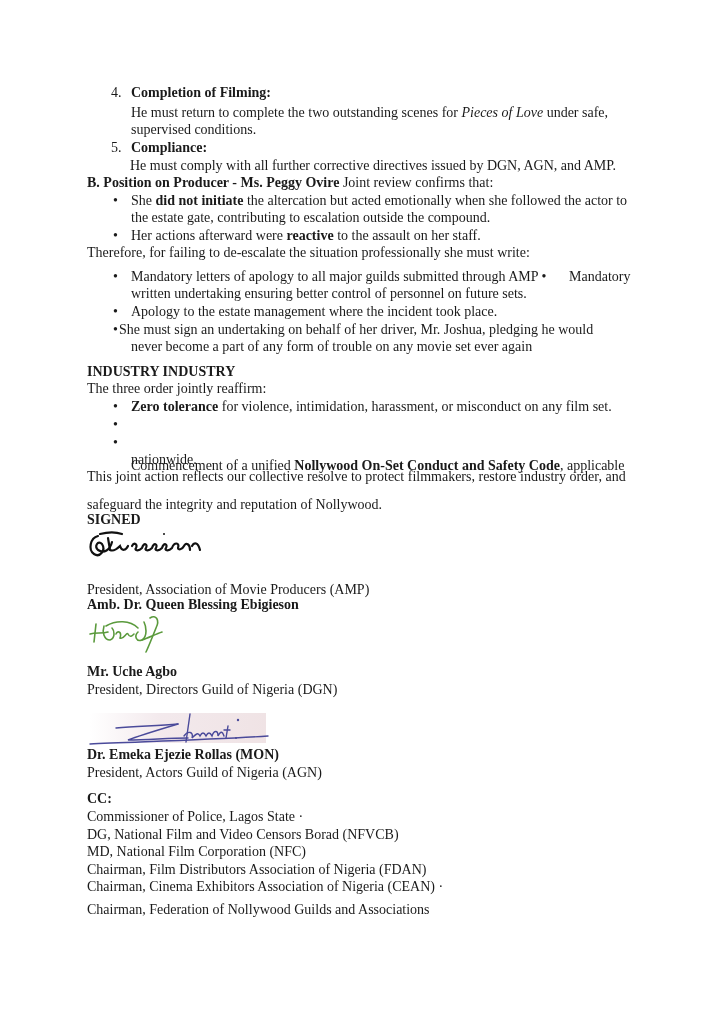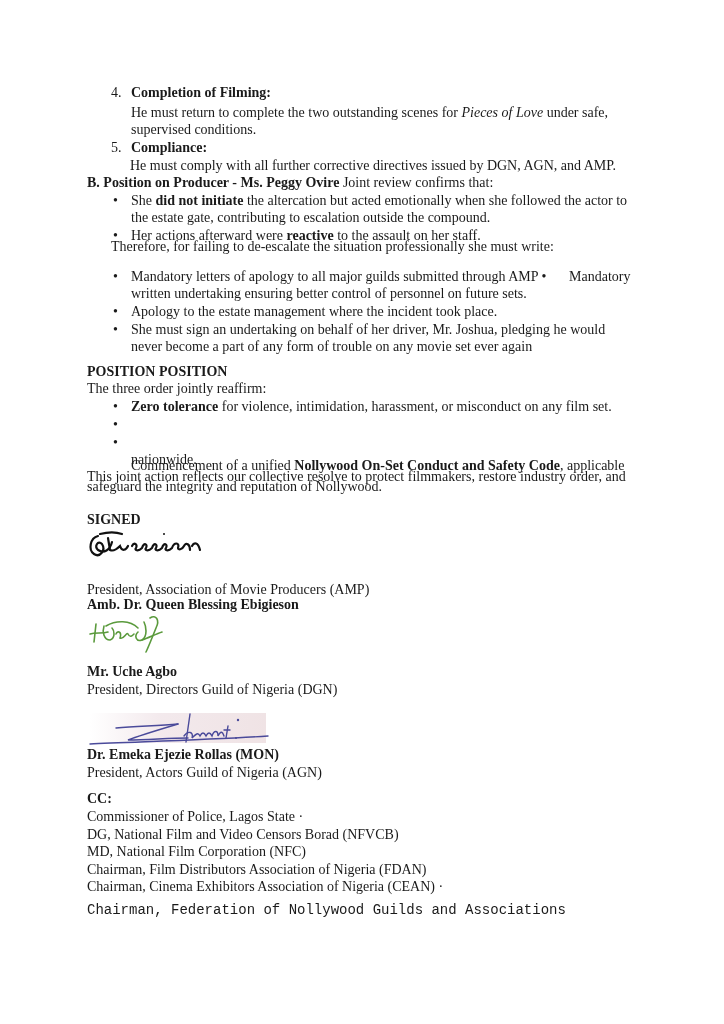--- a/index.html
+++ b/index.html
@@ -31,48 +31,48 @@
 
   <span class="abs" style="left:87px; top:174px;"><b>B. Position on Producer - Ms. Peggy Ovire</b><span> Joint review confirms that:</span></span>
 
   <span class="abs bullet" style="top:192px;">•</span>
   <span class="abs" style="left:131px; top:192px;"><span>She </span><b>did not initiate</b><span> the altercation but acted emotionally when she followed the actor to</span></span>
   <span class="abs" style="left:131px; top:209px;">the estate gate, contributing to escalation outside the compound.</span>
 
   <span class="abs bullet" style="top:227px;">•</span>
   <span class="abs" style="left:131px; top:227px;"><span>Her actions afterward were </span><b>reactive</b><span> to the assault on her staff.</span></span>
 
-  <span class="abs" style="left:87px; top:238px;margin-left:24px;">Therefore, for failing to de-escalate the situation professionally she must write:</span>
+  <span class="abs" style="left:87px; top:244px;">Therefore, for failing to de-escalate the situation professionally she must write:</span>
 
   <span class="abs bullet" style="top:268px;">•</span>
   <span class="abs" style="left:131px; top:268px;">Mandatory letters of apology to all major guilds submitted through AMP •</span>
   <span class="abs" style="left:569px; top:268px;">Mandatory</span>
   <span class="abs" style="left:131px; top:285px;">written undertaking ensuring better control of personnel on future sets.</span>
 
   <span class="abs bullet" style="top:303px;">•</span>
   <span class="abs" style="left:131px; top:303px;">Apology to the estate management where the incident took place.</span>
 
   <span class="abs bullet" style="top:321px;">•</span>
-  <span class="abs" style="left:131px; top:321px;">She must sign an undertaking on behalf of her driver, Mr. Joshua, pledging he would</span>
+  <span class="abs" style="left:119px; top:321px;">She must sign an undertaking on behalf of her driver, Mr. Joshua, pledging he would</span>
   <span class="abs" style="left:131px; top:338px;">never become a part of any form of trouble on any movie set ever again</span>
 
-  <b class="abs" style="left:87px; top:363px;">POSITION POSITION</b>
+  <b class="abs" style="left:87px; top:363px;">INDUSTRY INDUSTRY</b>
   <span class="abs" style="left:87px; top:380px;">The three order jointly reaffirm:</span>
 
   <span class="abs bullet" style="top:398px;">•</span>
   <span class="abs" style="left:131px; top:398px;"><b>Zero tolerance</b><span> for violence, intimidation, harassment, or misconduct on any film set.</span></span>
 
   <span class="abs bullet" style="top:416px;">•</span>
 
   <span class="abs bullet" style="top:434px;">•</span>
   <span class="abs" style="left:131px; top:434px;margin-top:23px;"><span>Commencement of a unified </span><b>Nollywood On-Set Conduct and Safety Code</b><span>, applicable</span></span>
   <span class="abs" style="left:131px; top:451px;">nationwide.</span>
 
   <span class="abs" style="left:87px; top:468px;">This joint action reflects our collective resolve to protect filmmakers, restore industry order, and</span>
-  <span class="abs" style="left:87px; top:478px;">safeguard the integrity and reputation of Nollywood.</span>
+  <span class="abs" style="left:87px; top:496px;">safeguard the integrity and reputation of Nollywood.</span>
 
   <b class="abs" style="left:87px; top:511px;">SIGNED</b>
 
   <svg class="sig" style="left:86px; top:528px;" width="130" height="32" viewBox="0 0 130 32">
     <g fill="none" stroke="#111111" stroke-width="2.2" stroke-linecap="round">
       <path d="M12,8 C4,10 2,22 8,26 C14,30 20,22 16,16 C12,12 8,18 12,22 C18,26 24,22 26,14"></path>
       <path d="M14,6 C22,4 30,4 36,6"></path>
       <path d="M22,10 L24,22 C28,24 32,20 34,18 C36,24 40,22 42,18"></path>
       <path d="M46,18 C48,14 52,16 50,20 C48,22 52,24 56,20 C58,14 62,16 60,20 C58,22 62,24 66,20 C68,14 72,16 70,20 C68,22 72,24 76,20 C78,14 82,16 80,20 C78,22 82,24 86,20 C88,14 94,14 92,20 C92,22 96,22 98,18 C100,14 104,16 104,22"></path>
       <path d="M106,18 C108,14 112,14 114,22"></path>
@@ -115,15 +115,15 @@
 
   <b class="abs" style="left:87px; top:746px;">Dr. Emeka Ejezie Rollas (MON)</b>
   <span class="abs" style="left:87px; top:764px;">President, Actors Guild of Nigeria (AGN)</span>
 
   <b class="abs" style="left:87px; top:790px;">CC:</b>
   <span class="abs" style="left:87px; top:808px;">Commissioner of Police, Lagos State ·</span>
   <span class="abs" style="left:87px; top:826px;">DG, National Film and Video Censors Borad (NFVCB)</span>
   <span class="abs" style="left:87px; top:843px;text-align:right;">MD, National Film Corporation (NFC)</span>
   <span class="abs" style="left:87px; top:861px;">Chairman, Film Distributors Association of Nigeria (FDAN)</span>
   <span class="abs" style="left:87px; top:878px;">Chairman, Cinema Exhibitors Association of Nigeria (CEAN) ·</span>
-  <span class="abs" style="left:87px; top:901px;font-family:Liberation Mono, monospace;">Chairman, Federation of Nollywood Guilds and Associations</span>
+  <span class="abs" style="left:87px; top:901px;">Chairman, Federation of Nollywood Guilds and Associations</span>
 
 </div>
 
 </body></html>

